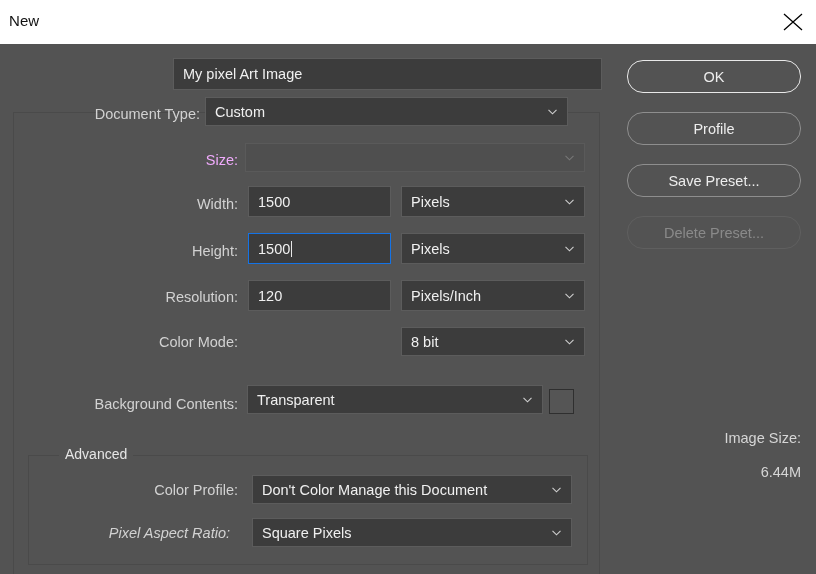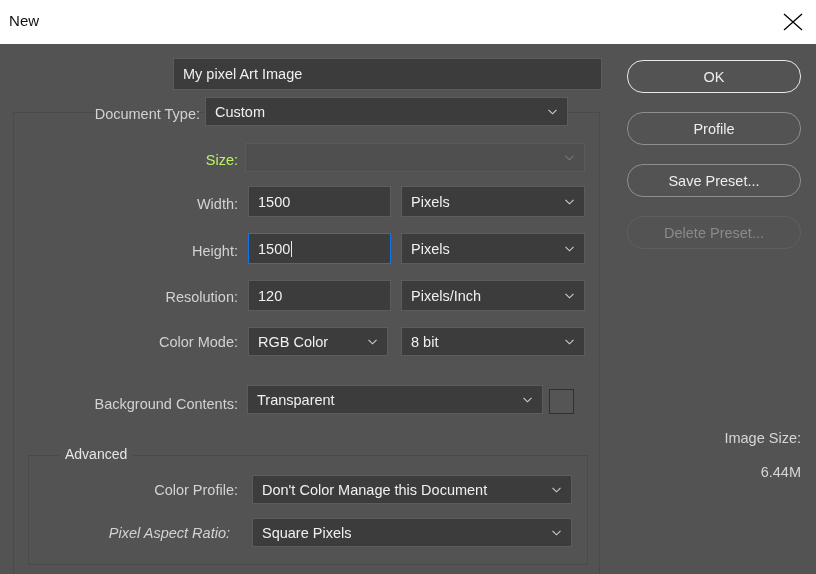--- a/index.html
+++ b/index.html
@@ -96,21 +96,21 @@
 
   
   .label {
     position: absolute;
     font-size: 14.5px;
     color: #d2d2d2;
     text-align: right;
     white-space: nowrap;
   }
   .label.disabled {
-    color: #bef264;
+    color: #f0abfc;
     text-align: right;
   }
 
   
   .textfield {
     position: absolute;
     box-sizing: border-box;
     background: #3c3c3c;
     border: 1px solid #5c5c5c;
     color: #f0f0f0;
@@ -278,28 +278,20 @@
     <div class="dropdown" style="left:401px; top:236px; width:184px; height:31px;">
       <span>Pixels/Inch</span>
       <span class="chev">
         <svg width="9" height="6" viewBox="0 0 9 6">
             <path d="M0.5 0.8 L4.5 4.8 L8.5 0.8" stroke="#cfcfcf" stroke-width="1.1" fill="none"></path>
           </svg>
       </span>
     </div>
 
     <div class="label" style="left:38px; top:290px; width:200px;">Color Mode:</div>
-    <div class="dropdown" style="left:248px; top:283px; width:140px; height:29px;">
-      <span>RGB Color</span>
-      <span class="chev">
-        <svg width="9" height="6" viewBox="0 0 9 6">
-            <path d="M0.5 0.8 L4.5 4.8 L8.5 0.8" stroke="#cfcfcf" stroke-width="1.1" fill="none"></path>
-          </svg>
-      </span>
-    </div>
     <div class="dropdown" style="left:401px; top:283px; width:184px; height:29px;">
       <span>8 bit</span>
       <span class="chev">
         <svg width="9" height="6" viewBox="0 0 9 6">
             <path d="M0.5 0.8 L4.5 4.8 L8.5 0.8" stroke="#cfcfcf" stroke-width="1.1" fill="none"></path>
           </svg>
       </span>
     </div>
 
     <div class="label" style="left:18px; top:352px; width:220px;">Background Contents:</div>

